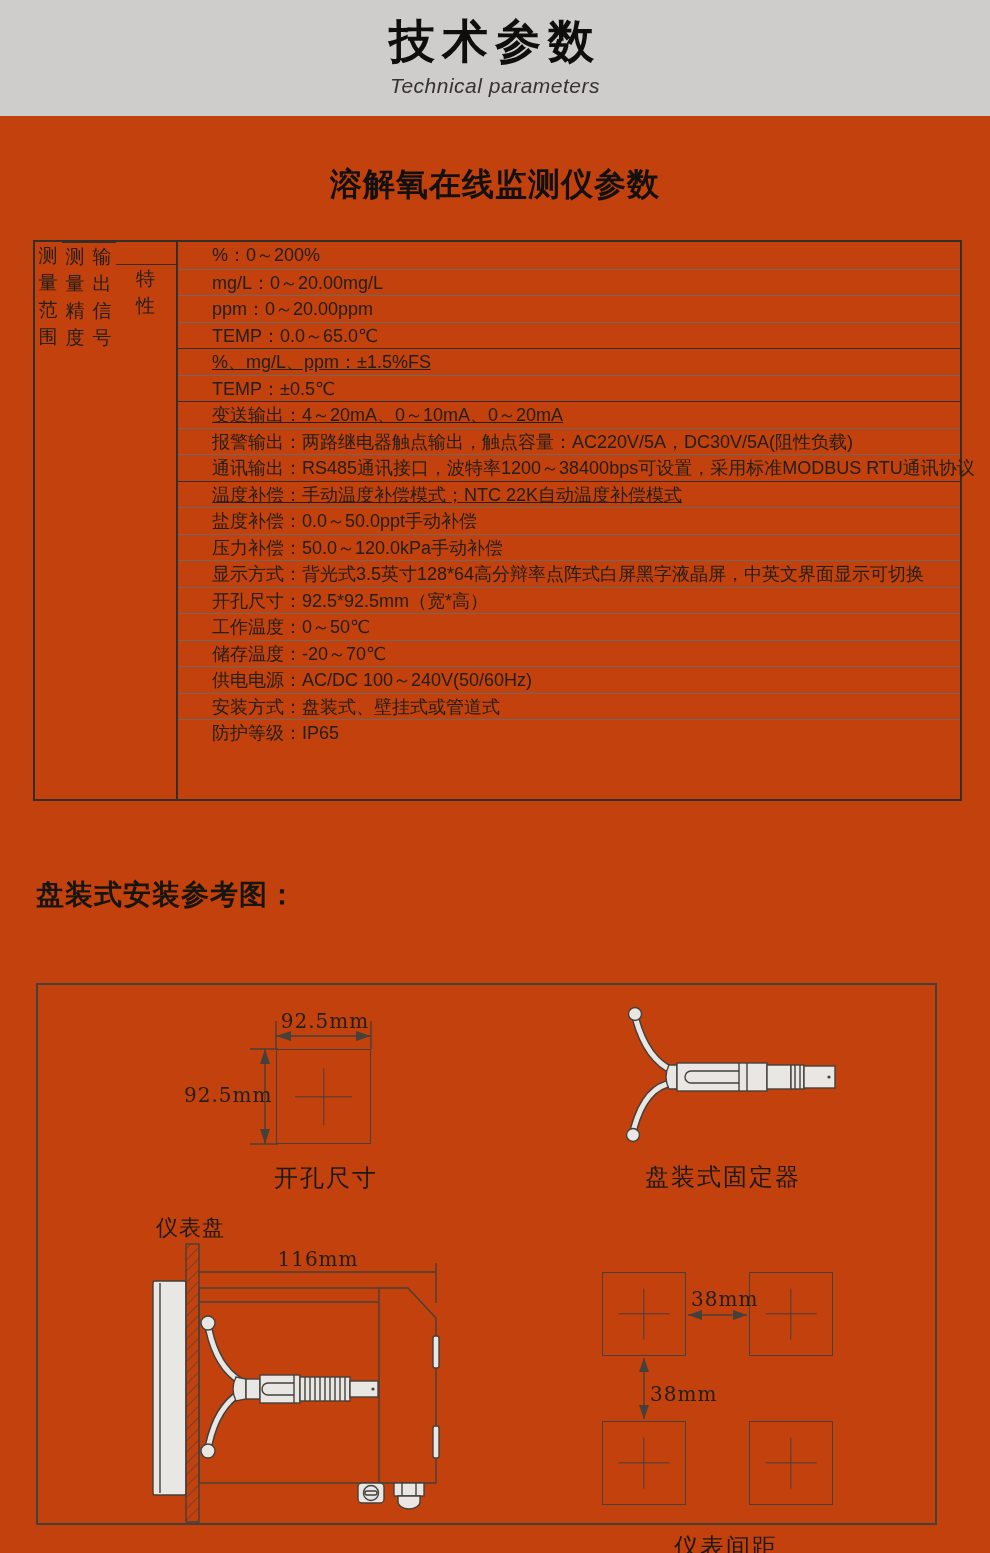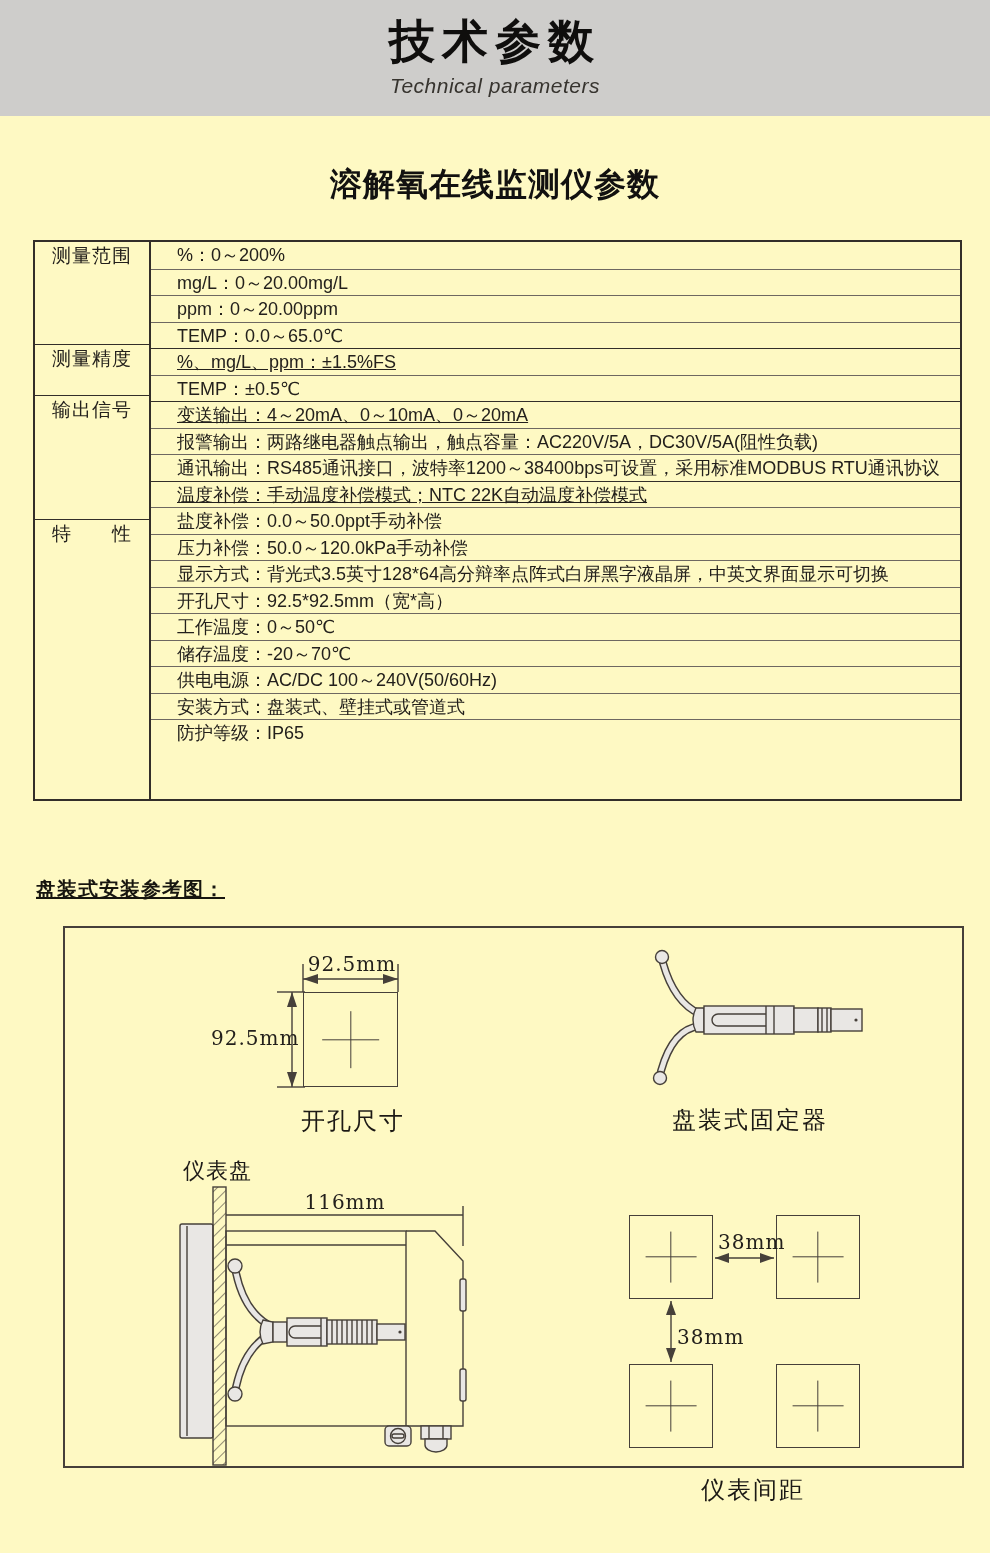--- a/index.html
+++ b/index.html
@@ -1,48 +1,48 @@
 <!DOCTYPE html>
 <html><head>
 <meta charset="utf-8">
 <style>
   html,body{margin:0;padding:0;background:#e9e7e4;}
-  .page{position:relative;width:990px;height:1553px;background:#fef9c3;overflow:hidden;
+  .page{position:relative;width:990px;height:1553px;background:#c2410c;overflow:hidden;
         font-family:"Liberation Sans","DejaVu Sans",sans-serif;color:#1e1b18;}
 
   
   .band{position:absolute;top:0;left:0;width:100%;height:116px;background:#cecdcb;text-align:center;}
   .band h1{margin:11px 0 0;font-size:46px;font-weight:bold;letter-spacing:7px;color:#0f0e0d;}
   .band .sub{margin-top:1px;font-size:21px;color:#37342f;letter-spacing:.5px;font-style:italic;}
 
   .section-title{position:absolute;top:163px;left:0;width:100%;margin:0;text-align:center;
                  font-size:32px;font-weight:bold;letter-spacing:1px;color:#121110;}
 
   
   .spec-table{position:absolute;left:33px;top:240px;width:929px;height:561px;
               border:2px solid #332e29;box-sizing:border-box;display:flex;}
-  .label-col{width:116px;border-right:2px solid #332e29;box-sizing:border-box;
-             display:flex;flex-direction:column;flex:none;}
+  .label-col{width:143px;border-right:2px solid #332e29;box-sizing:border-box;
+             display:flex;flex-direction:row;flex:none;}
   .label-cell{box-sizing:border-box;text-align:center;font-size:19px;line-height:27px;
               font-weight:500;letter-spacing:1px;color:#23201c;}
   .label-cell.h4{height:calc(557px * 4 / 21);}
   .label-cell.h2{height:calc(557px * 2 / 21);}
   .label-cell.h11{height:calc(557px * 11 / 21);margin-top:22px;}
   .label-cell + .label-cell{border-top:1px solid #332e29;}
   .value-col{flex:1;display:flex;flex-direction:column;min-width:0;}
   .value-cell{box-sizing:border-box;height:calc(557px / 21);border-top:1px solid #6e6861;
-              padding-left:26px;font-size:18px;line-height:26px;white-space:nowrap;color:#23201c;}
+              padding-left:34px;font-size:18px;line-height:26px;white-space:nowrap;color:#23201c;}
   .value-cell:first-child{border-top:none;}
   .value-cell.gstart{border-top-color:#332e29;text-decoration:underline;}
 
   
-  .install-heading{position:absolute;left:36px;top:876px;font-size:20px;font-weight:600;
-                   letter-spacing:1px;color:#17150f;text-decoration:underline;}
-  .diagram-box{position:absolute;left:36px;top:926px;width:901px;height:542px;
-               border:2px solid #46403a;box-sizing:border-box;margin-left:27px;}
+  .install-heading{position:absolute;left:36px;top:876px;font-size:28px;font-weight:600;
+                   letter-spacing:1px;color:#17150f;}
+  .diagram-box{position:absolute;left:36px;top:983px;width:901px;height:542px;
+               border:2px solid #46403a;box-sizing:border-box;}
   .diagram-box > *{position:absolute;}
 
   .cutout-square{left:238px;top:64px;width:95px;height:95px;border:1.5px solid #46403a;box-sizing:border-box;}
   .sq{width:84px;height:84px;border:1.5px solid #46403a;box-sizing:border-box;}
   .sq-tl{left:564px;top:287px;} .sq-tr{left:711px;top:287px;}
   .sq-bl{left:564px;top:436px;} .sq-br{left:711px;top:436px;}
   .plus{position:absolute;left:0;top:0;right:0;bottom:0;}
   .plus::before{content:"";position:absolute;left:50%;top:50%;width:62%;height:1.4px;
                 background:#46403a;transform:translate(-50%,-50%);}
   .plus::after{content:"";position:absolute;left:50%;top:50%;height:62%;width:1.4px;

